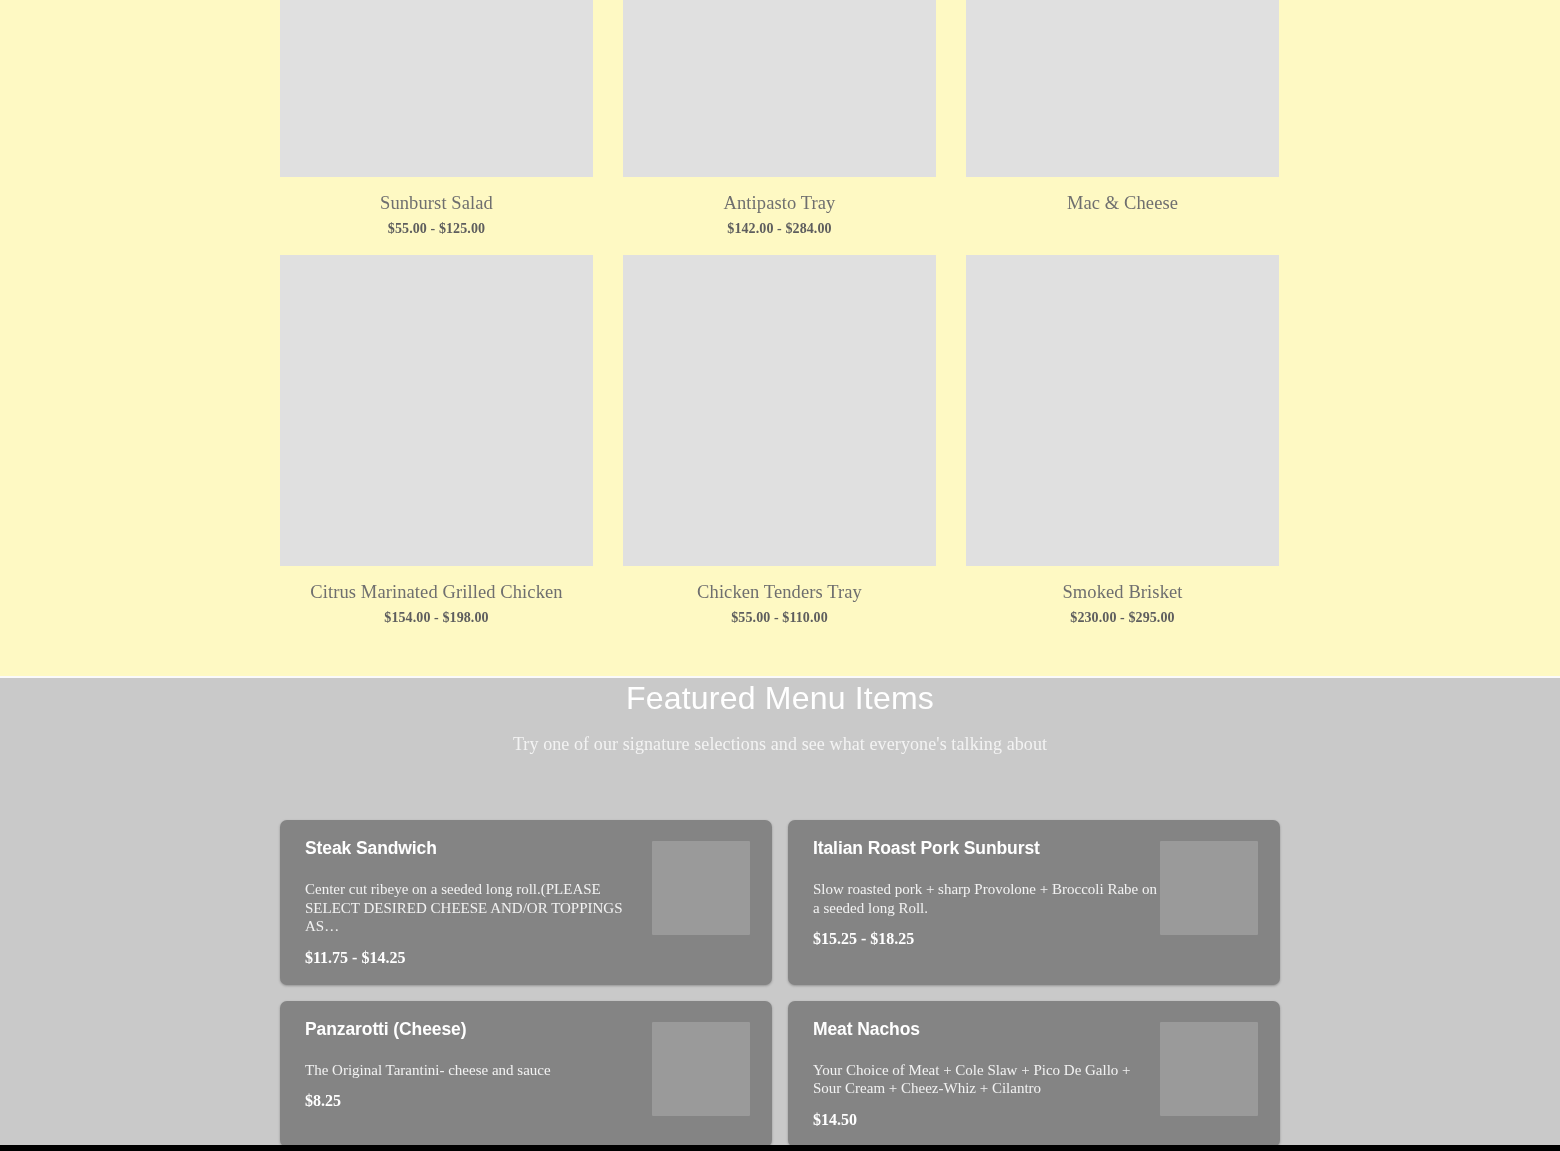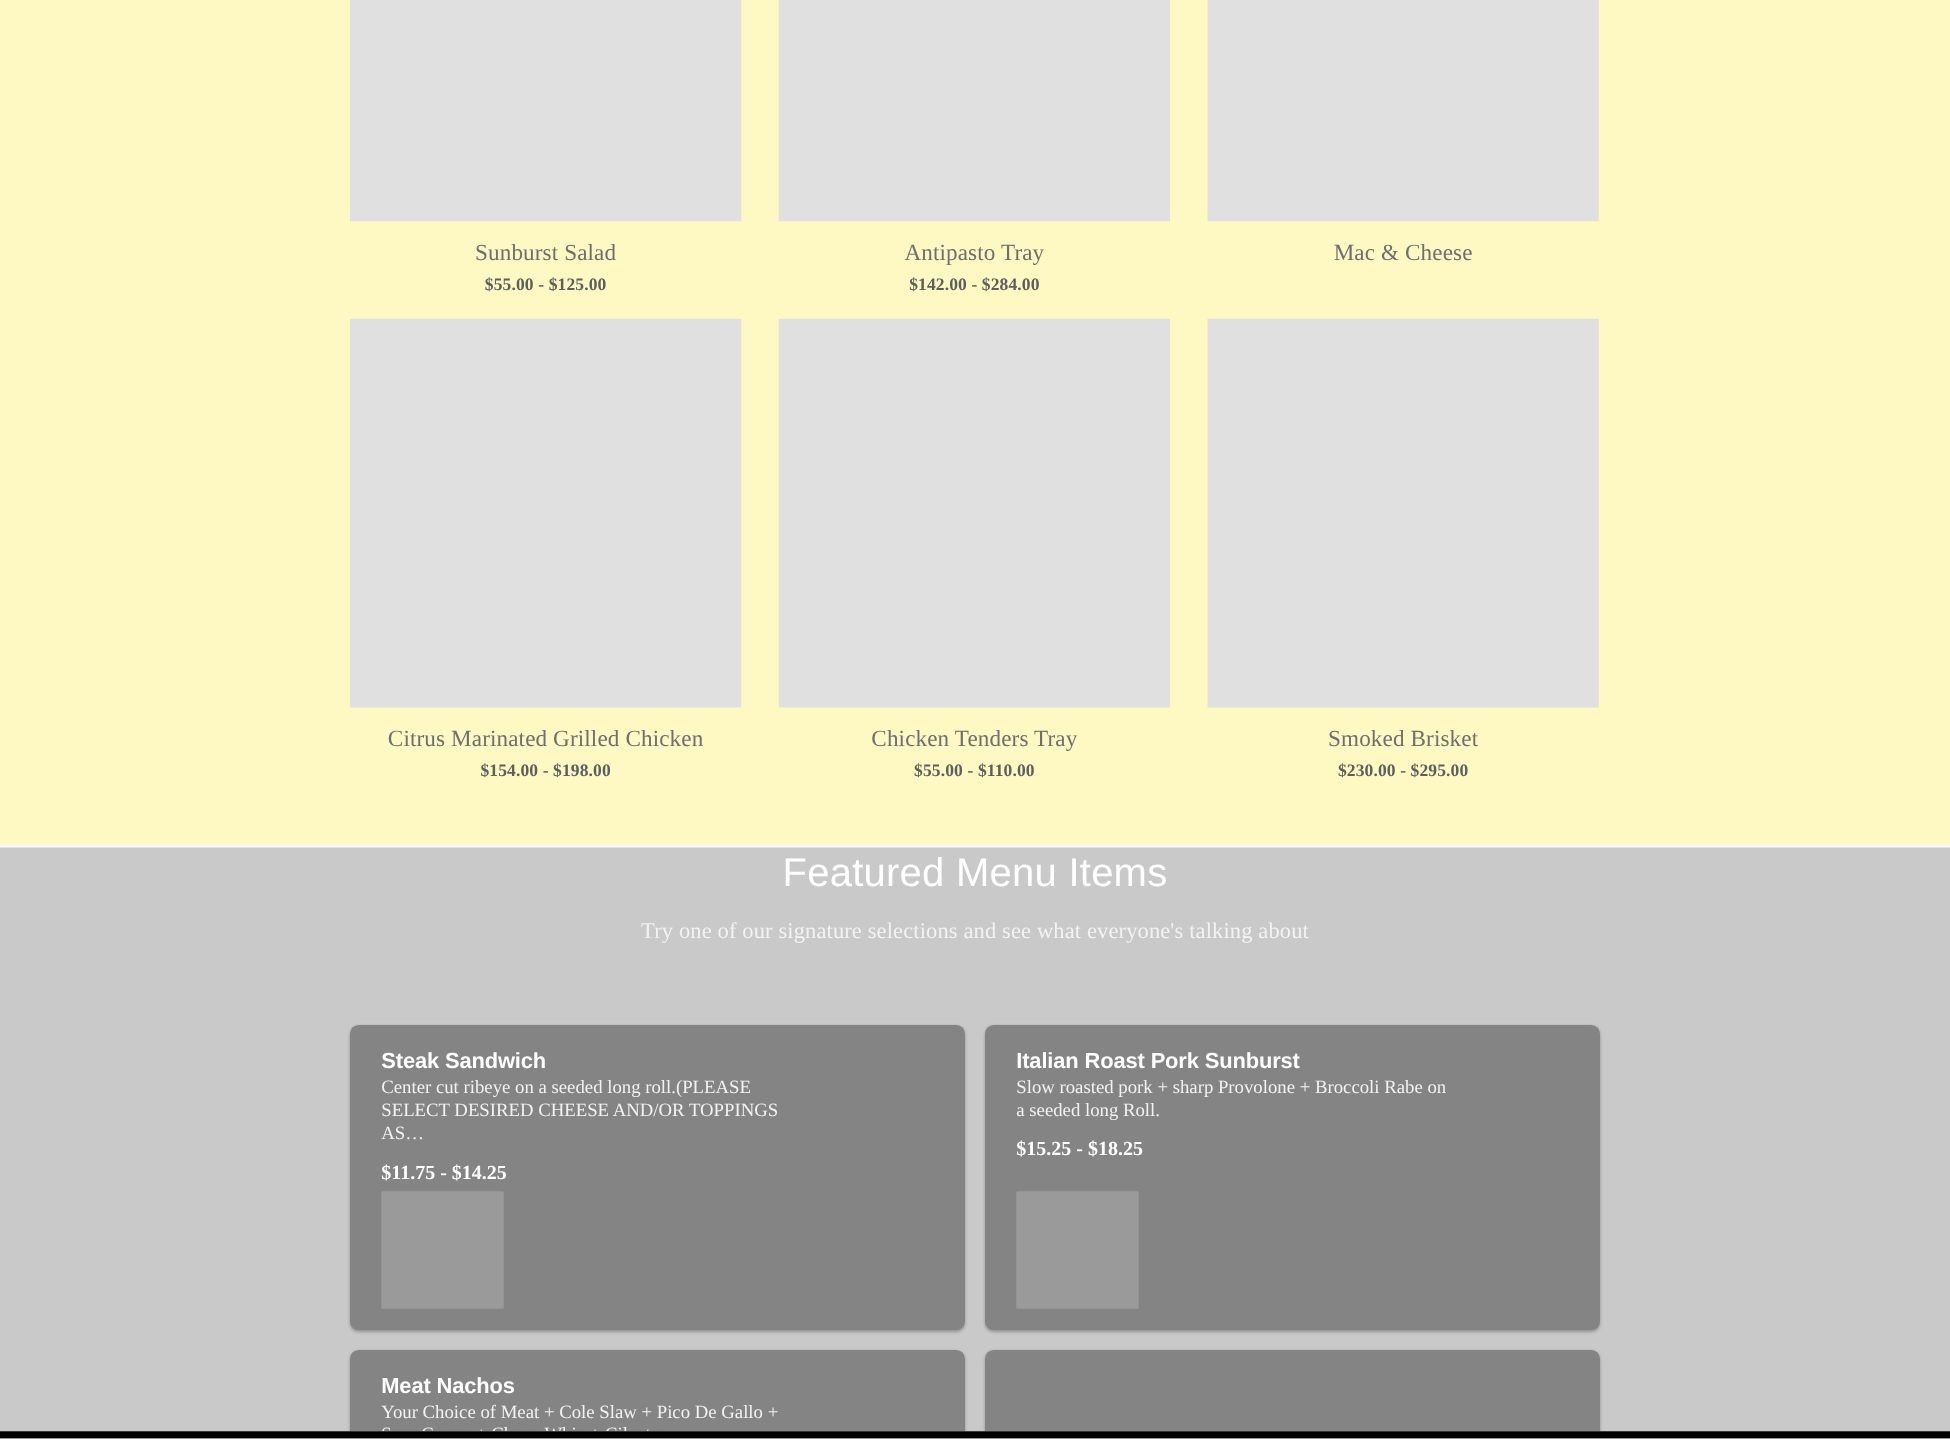--- a/index.html
+++ b/index.html
@@ -140,41 +140,40 @@
     width: 492px;
     min-height: 133px;
     background: #848484;
     border-radius: 7px;
     box-shadow: 0 1px 3px rgba(0,0,0,0.16), 0 1px 2px rgba(0,0,0,0.12);
     padding: 17px 22px 17px 25px;
     display: flex;
     align-items: flex-start;
     justify-content: space-between;
     overflow: hidden;
-    flex-direction: column;
   }
 
   .featured-card.tall { min-height: 142px; }
 
   .featured-text {
     flex: 0 0 auto;
     width: 345px;
   }
 
   .featured-title {
     font-family: "Liberation Sans", sans-serif;
     font-size: 17.5px;
     line-height: 22px;
     font-weight: 700;
     color: #ffffff;
     letter-spacing: -0.1px;
   }
 
   .featured-desc {
-    margin-top: 2px;
+    margin-top: 21px;
     font-family: "Liberation Serif", serif;
     font-size: 15px;
     line-height: 18.5px;
     color: #f2f2f2;
     font-weight: 400;
   }
 
   .featured-price {
     margin-top: 12px;
     font-family: "Liberation Serif", serif;
@@ -286,20 +285,28 @@
 
       <div class="featured-card tall">
         <div class="featured-text">
           <div class="featured-title">Italian Roast Pork Sunburst</div>
           <div class="featured-desc">Slow roasted pork + sharp Provolone + Broccoli Rabe on a seeded long Roll.</div>
           <div class="featured-price">$15.25 - $18.25</div>
         </div>
         <div class="featured-thumb"></div>
       </div>
 
+      <div class="featured-card">
+        <div class="featured-text">
+          <div class="featured-title">Panzarotti (Cheese)</div>
+          <div class="featured-desc">The Original Tarantini- cheese and sauce</div>
+          <div class="featured-price">$8.25</div>
+        </div>
+        <div class="featured-thumb"></div>
+      </div>
 
       <div class="featured-card">
         <div class="featured-text">
           <div class="featured-title">Meat Nachos</div>
           <div class="featured-desc">Your Choice of Meat + Cole Slaw + Pico De Gallo + Sour Cream + Cheez-Whiz + Cilantro</div>
           <div class="featured-price">$14.50</div>
         </div>
         <div class="featured-thumb"></div>
       </div>
 

